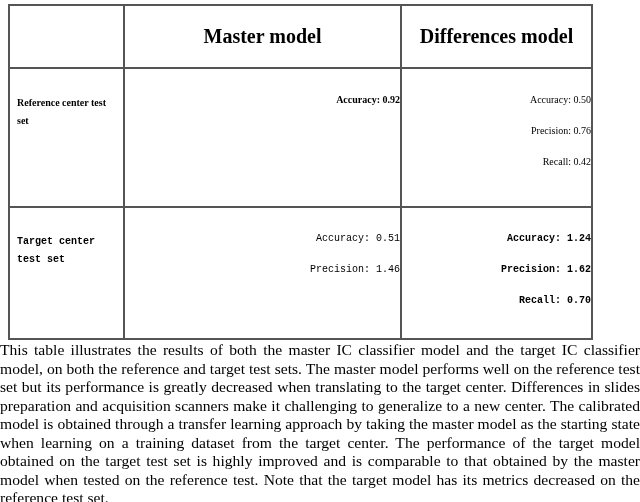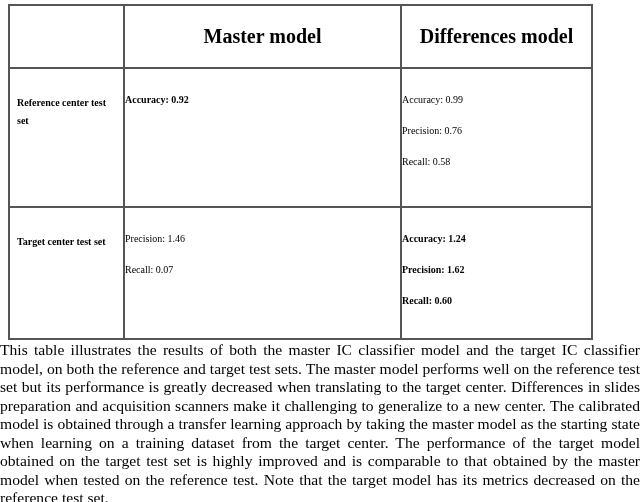--- a/index.html
+++ b/index.html
@@ -28,37 +28,37 @@
     grid-template-rows: 63px 139px 1fr;
     background: #ffffff;
   }
   .cell {
     box-sizing: border-box;
     border-right: 2px solid #555555;
     border-bottom: 2px solid #555555;
     font-size: 10px;
   }
   .cell.last-col { border-right: none; }
-  .cell.last-row { border-bottom: none; }
+  .cell.last-row { border-bottom: none; font-family: Liberation Mono, monospace; }
   .header-cell {
     display: flex;
     align-items: center;
     justify-content: center;
     font-weight: bold;
     font-size: 20px;
   }
   .label-cell {
     padding: 25px 6px 0 7px;
     font-weight: bold;
     line-height: 17.5px;
   }
   .metrics-cell {
     display: flex;
     flex-direction: column;
-    align-items: flex-start;
+    align-items: flex-end;
     padding-top: 25px;
     gap: 20px;
   }
   .metrics-cell.emphasized { font-weight: bold; }
   .metric-line { white-space: nowrap; }
   .caption {
     position: absolute;
     left: 0;
     top: 341px;
     width: 640px;
@@ -75,31 +75,31 @@
 
   <div class="cell header-cell"></div>
   <div class="cell header-cell">Master model</div>
   <div class="cell header-cell last-col">Differences model</div>
 
   <div class="cell label-cell">Reference center test set</div>
   <div class="cell metrics-cell emphasized">
     <span class="metric-line">Accuracy: 0.92</span>
   </div>
   <div class="cell metrics-cell last-col">
-    <span class="metric-line">Accuracy: 0.99</span>
+    <span class="metric-line">Accuracy: 0.50</span>
     <span class="metric-line">Precision: 0.76</span>
-    <span class="metric-line">Recall: 0.58</span>
+    <span class="metric-line">Recall: 0.42</span>
   </div>
 
   <div class="cell label-cell last-row">Target center test set</div>
   <div class="cell metrics-cell last-row">
+    <span class="metric-line">Accuracy: 0.51</span>
     <span class="metric-line">Precision: 1.46</span>
-    <span class="metric-line">Recall: 0.07</span>
   </div>
   <div class="cell metrics-cell emphasized last-col last-row">
     <span class="metric-line">Accuracy: 1.24</span>
     <span class="metric-line">Precision: 1.62</span>
-    <span class="metric-line">Recall: 0.60</span>
+    <span class="metric-line">Recall: 0.70</span>
   </div>
 
 </div>
 
 <p class="caption">This table illustrates the results of both the master IC classifier model and the target IC classifier model, on both the reference and target test sets. The master model performs well on the reference test set but its performance is greatly decreased when translating to the target center. Differences in slides preparation and acquisition scanners make it challenging to generalize to a new center. The calibrated model is obtained through a transfer learning approach by taking the master model as the starting state when learning on a training dataset from the target center. The performance of the target model obtained on the target test set is highly improved and is comparable to that obtained by the master model when tested on the reference test. Note that the target model has its metrics decreased on the reference test set.</p>
 
 </body></html>

